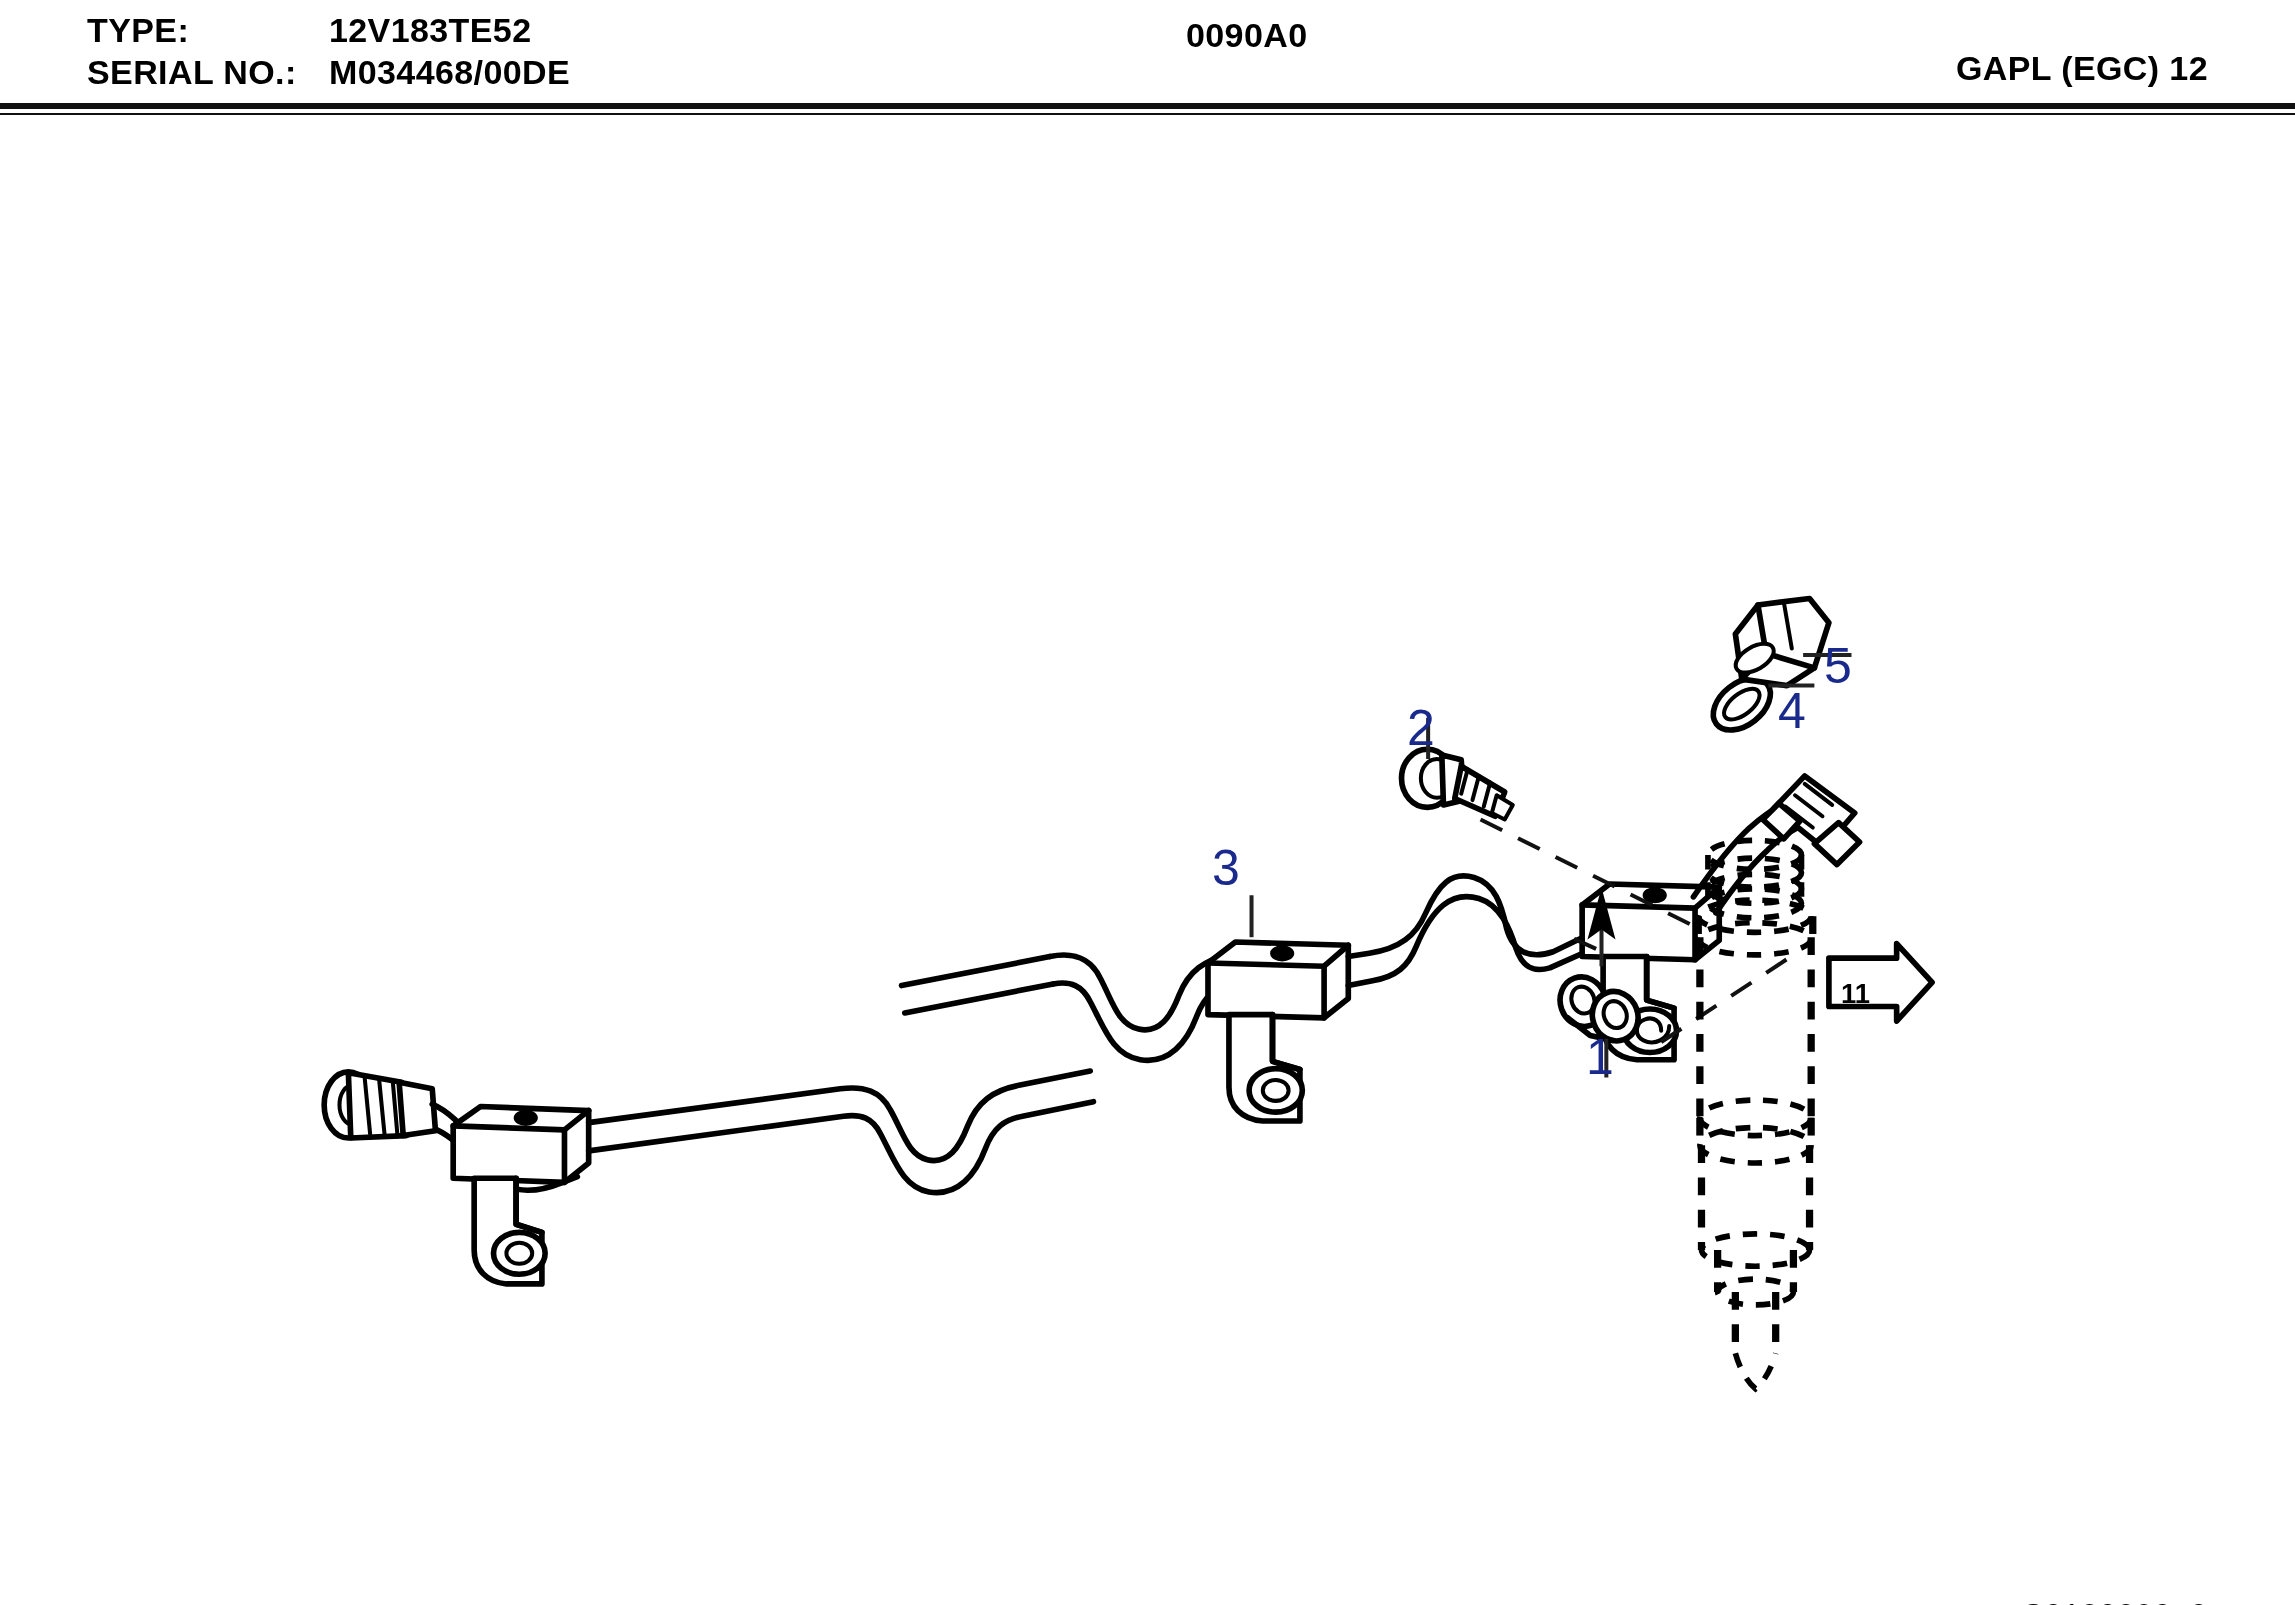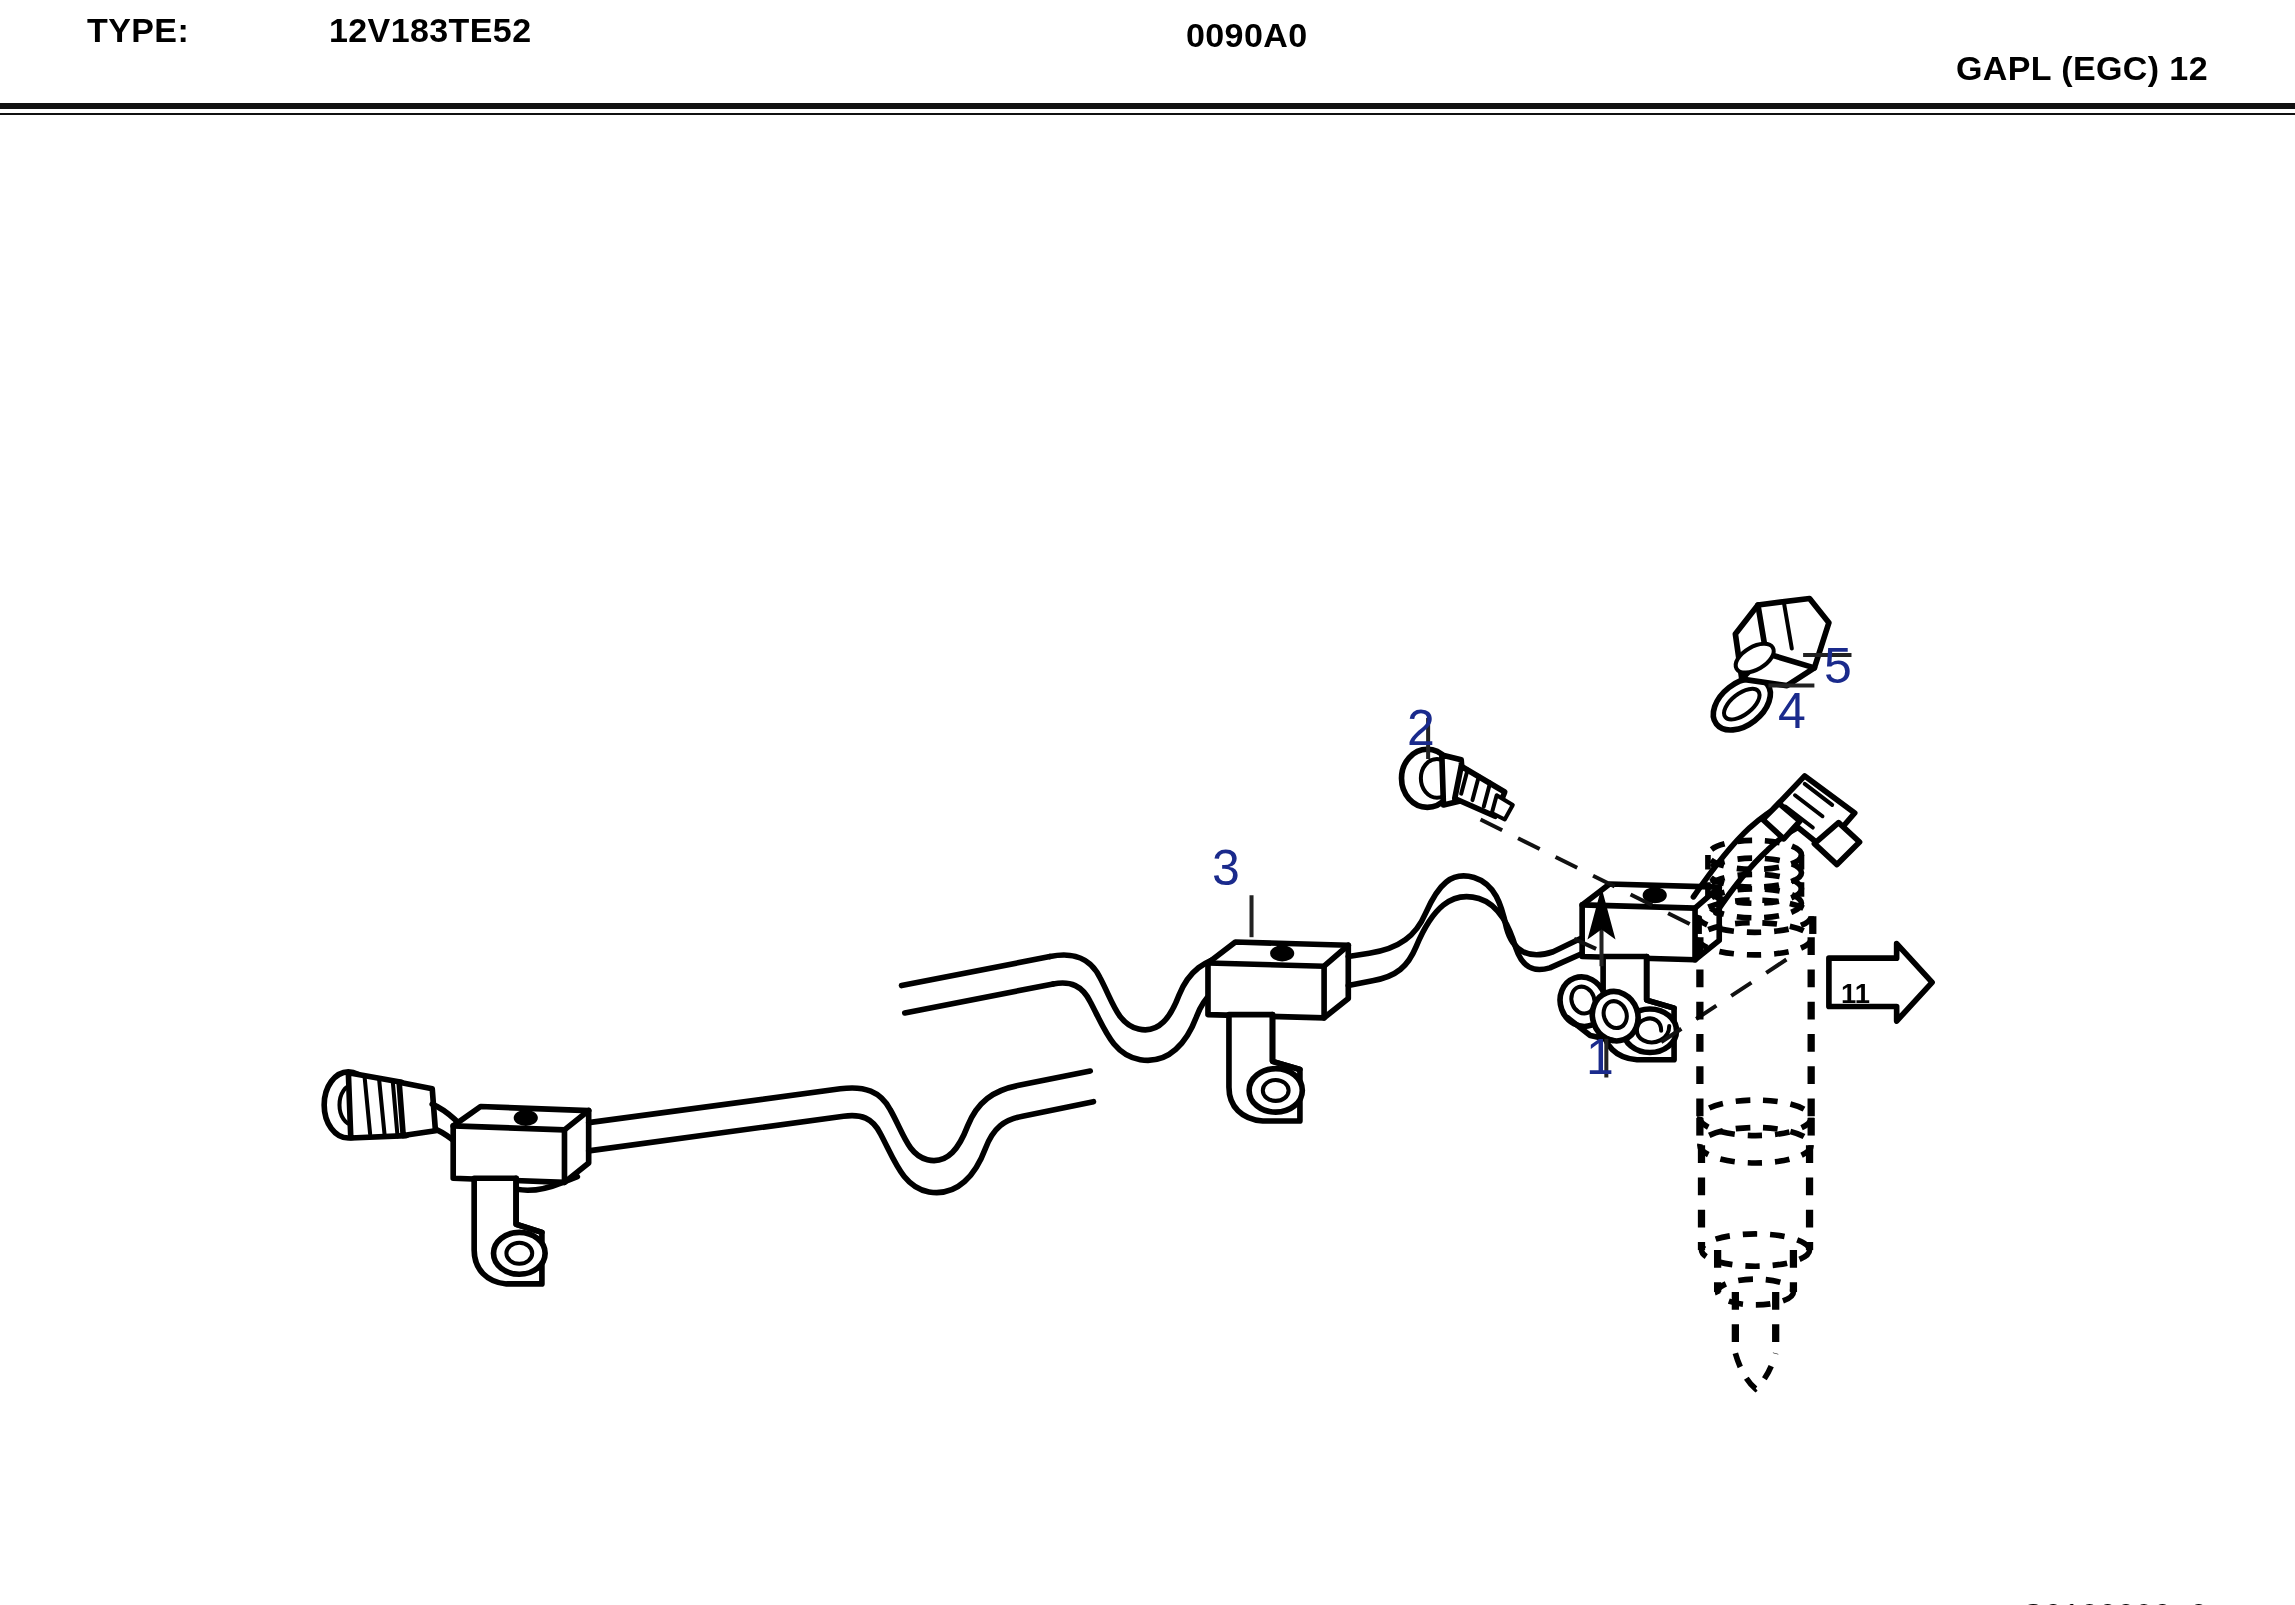--- a/index.html
+++ b/index.html
@@ -42,20 +42,24 @@
 </head>
 <body>
 
 <div id="page">
 
   <div class="header">
     <div class="hdr-left">
       <div class="hdr-row">
         <span class="hdr-label">TYPE:</span>
         <span class="hdr-value">12V183TE52</span>
+      </div>
+      <div class="hdr-row">
+        <span class="hdr-label">SERIAL NO.:</span>
+        <span class="hdr-value">M034468/00DE</span>
       </div>
     </div>
     <div class="hdr-center">0090A0</div>
     <div class="hdr-right">GAPL (EGC)  12</div>
     <div class="rule-thick"></div>
     <div class="rule-thin"></div>
   </div>
 
   <div class="canvas">
     <svg width="2295" height="1484" viewBox="0 0 2846 1840" xmlns="http://www.w3.org/2000/svg">

